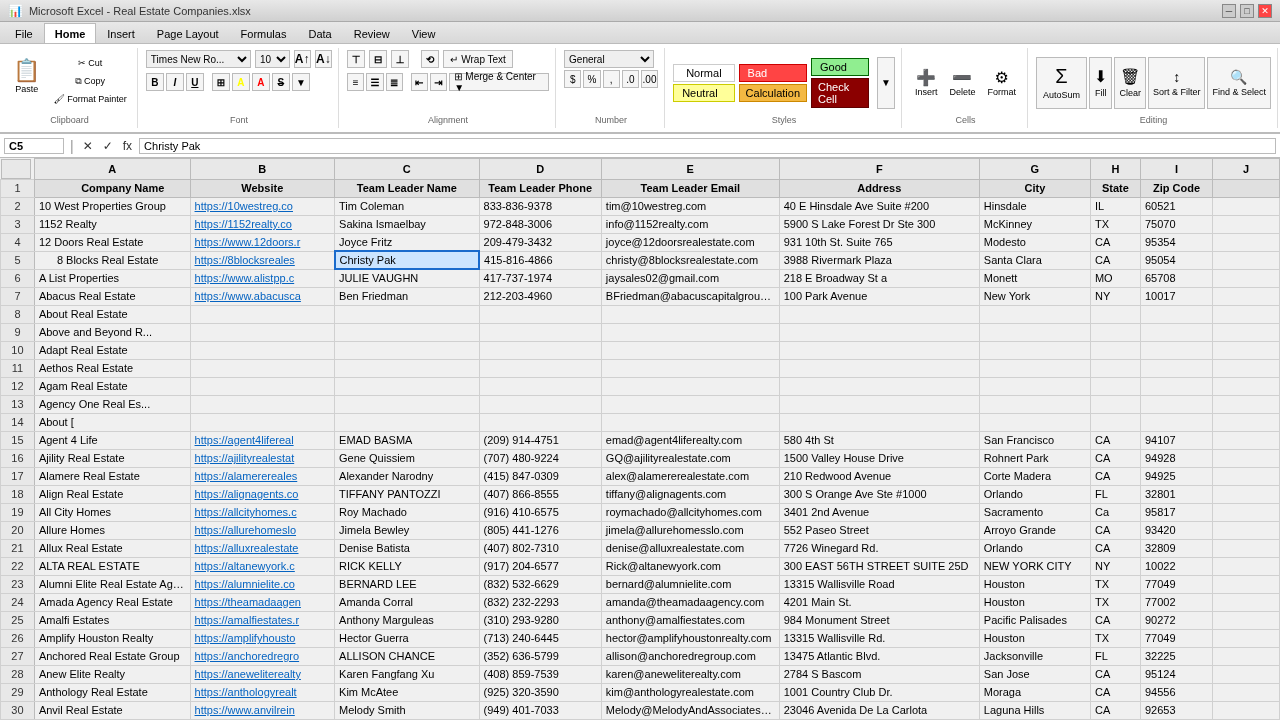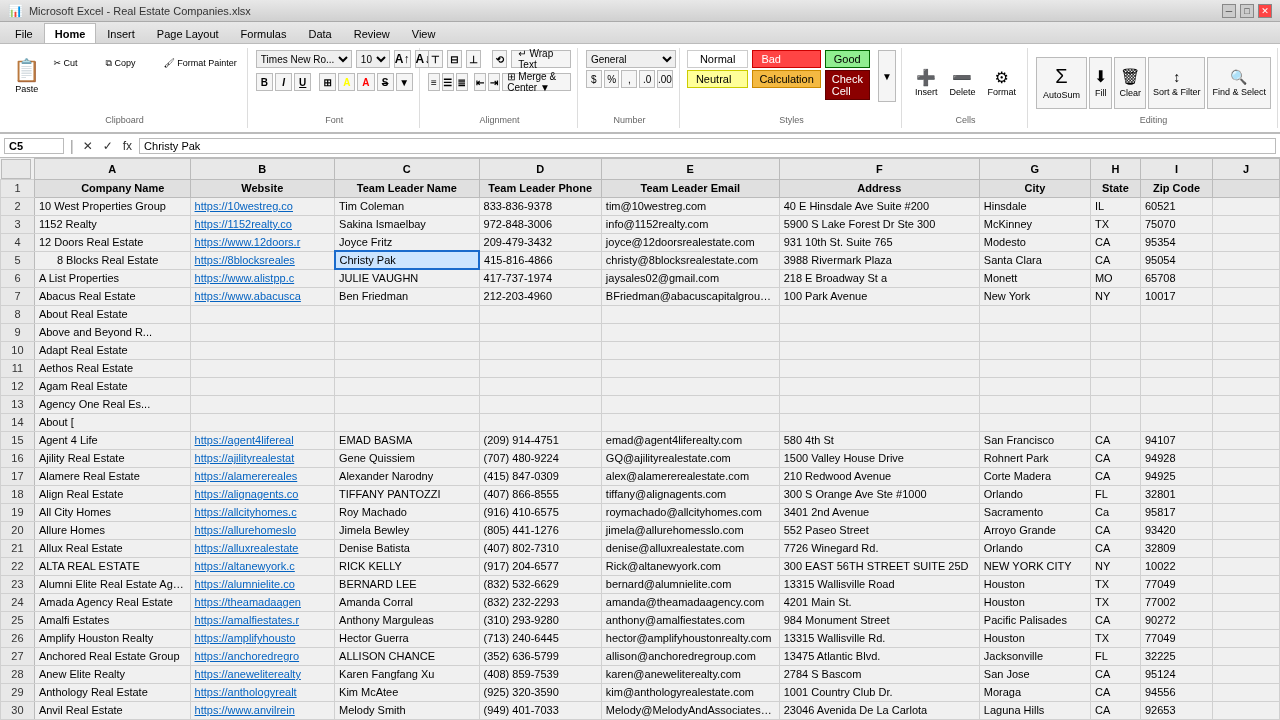--- a/index.html
+++ b/index.html
@@ -325,21 +325,21 @@
 
 <div class="ribbon">
 
   <div class="ribbon-group">
     <div class="ribbon-buttons" style="flex-direction:column; gap:1px;">
       <div style="display:flex; gap:4px; align-items:flex-start;">
         <div class="ribbon-btn" style="height:52px; font-size:22px;">
           📋
           <span style="font-size:9px;">Paste</span>
         </div>
-        <div style="display:flex; flex-direction:row; gap:20px; padding-top:4px;">
+        <div style="display:flex; flex-direction:column; gap:0; padding-top:4px;">
           <div class="ribbon-btn-small">✂ Cut</div>
           <div class="ribbon-btn-small">⧉ Copy</div>
           <div class="ribbon-btn-small">🖌 Format Painter</div>
         </div>
       </div>
     </div>
     <span class="ribbon-group-label">Clipboard</span>
   </div>
 
   <div class="ribbon-group" style="min-width:170px;">
@@ -402,21 +402,21 @@
         <div class="percent-btn">%</div>
         <div class="percent-btn">,</div>
         <div class="percent-btn">.0</div>
         <div class="percent-btn">.00</div>
       </div>
     </div>
     <span class="ribbon-group-label">Number</span>
   </div>
 
   <div class="ribbon-group" style="min-width:220px;">
-    <div style="display:flex; gap:4px; align-items:flex-start; flex:1;">
+    <div style="display:flex; gap:4px; align-items:center; flex:1;">
       <div style="display:flex; flex-direction:column; gap:2px;">
         <div class="style-normal">Normal</div>
         <div class="style-neutral">Neutral</div>
       </div>
       <div style="display:flex; flex-direction:column; gap:2px;">
         <div class="style-bad">Bad</div>
         <div class="style-calculation">Calculation</div>
       </div>
       <div style="display:flex; flex-direction:column; gap:2px;">
         <div class="style-good">Good</div>

